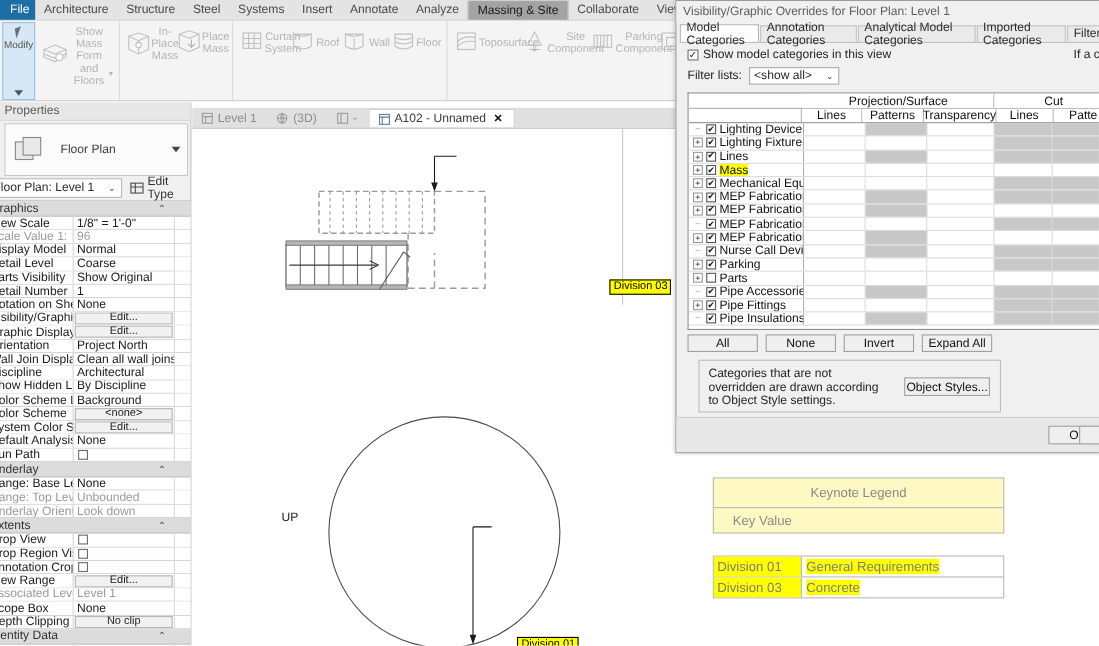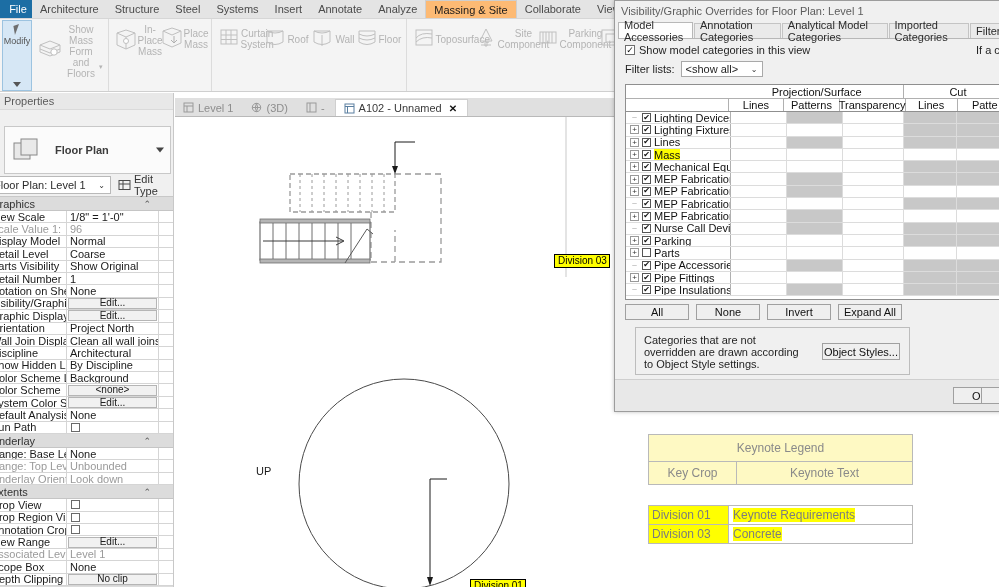--- a/index.html
+++ b/index.html
@@ -21,21 +21,21 @@
   .file-tab {
     background: #1c6ea4; color: #fff; width: 32px;
     display: flex; align-items: center; justify-content: center;
     font-size: 11px; padding-left: 4px;
   }
   .rtab {
     padding: 0 8px; display: flex; align-items: center;
     color: #4a4a4a; font-size: 11px; white-space: nowrap;
   }
   .rtab.active {
-    background: #fdba74; color: #1a1a1a;
+    background: #a3a3a3; color: #1a1a1a;
     border-left: 1px solid #cfcfcf; border-right: 1px solid #cfcfcf;
     border-top: 1px solid #cfcfcf;
   }
 
   #ribbon-body {
     position: absolute; left: 0; top: 19px; width: 999px; height: 73px;
     background: #f4f4f4; border-bottom: 1px solid #cfcfcf;
     display: flex; align-items: stretch;
   }
   #modify-btn {
@@ -82,24 +82,23 @@
   #props {
     position: absolute; left: 0; top: 93px; width: 174px; height: 494px;
     background: #f0f0f0; border-right: 1px solid #c8c8c8;
   }
   #props-title {
     height: 17px; background: #e8e8e8; color: #5a5a5a;
     padding-left: 4px; display: flex; align-items: center; font-size: 11px;
     border-bottom: 1px solid #dadada;
   }
   #props-typebox {
-    height: 48px; margin: 16px 2px 2px 4px; background: #fbfbfb;
+    height: 48px; margin: 2px 2px 2px 4px; background: #fbfbfb;
     border: 1px solid #c8c8c8; display: flex; align-items: center;
     position: relative;
-    font-weight: bold;
   }
   #props-typebox .ticon {
     width: 38px; height: 34px; margin-left: 4px;
     display: flex; align-items: center; justify-content: center;
   }
   #props-typebox .tlabel { font-size: 11px; color: #3c3c3c; margin-left: 8px; }
   #props-typebox .tcaret {
     position: absolute; right: 6px; top: 50%; transform: translateY(-50%);
     width: 0; height: 0; border-left: 4px solid transparent;
     border-right: 4px solid transparent; border-top: 5px solid #444;
@@ -918,44 +917,43 @@
     </svg>
 
     <div class="kn-tag" style="left:379px; top:137px;">Division 03</div>
     <div class="kn-tag" style="left:295px; top:462px;">Division 01</div>
     <div style="position:absolute; left:81px; top:348px; font-size:11px; color:#1a1a1a;">UP</div>
   </div>
 
   <div id="legend-a">
     <div class="ltitle">Keynote Legend</div>
     <div class="lrow">
-      <div class="lcell" style="width:88px;">Key Crop</div>
-      <div class="lcell" style="flex:1;">Keynote Text</div>
+      <div class="lcell" style="width:88px;">Key Value</div>
     </div>
   </div>
 
   <div id="legend-b">
     <div class="brow">
       <div class="bkey">Division 01</div>
-      <div class="btext"><span class="hl">Keynote Requirements</span></div>
+      <div class="btext"><span class="hl">General Requirements</span></div>
     </div>
     <div class="brow">
       <div class="bkey">Division 03</div>
       <div class="btext"><span class="hl">Concrete</span></div>
     </div>
   </div>
 
   <div id="vgdialog">
     <div id="dlg-title">
       <span>Visibility/Graphic Overrides for Floor Plan: Level 1</span>
     </div>
 
     <div id="dlg-tabs">
       <div class="dtab active">
-          <span>Model Accessories</span>
+          <span>Model Categories</span>
         </div>
       <div class="dtab">
           <span>Annotation Categories</span>
         </div>
       <div class="dtab">
           <span>Analytical Model Categories</span>
         </div>
       <div class="dtab">
           <span>Imported Categories</span>
         </div>

